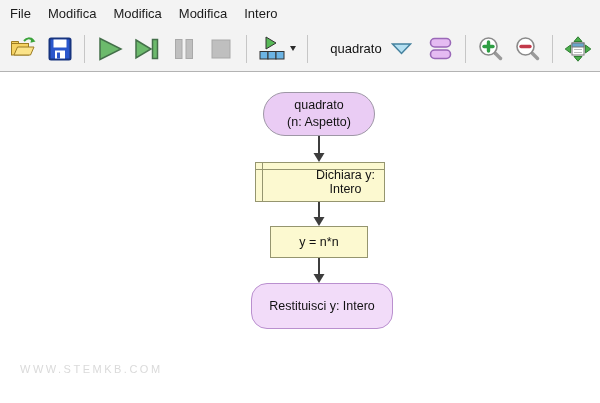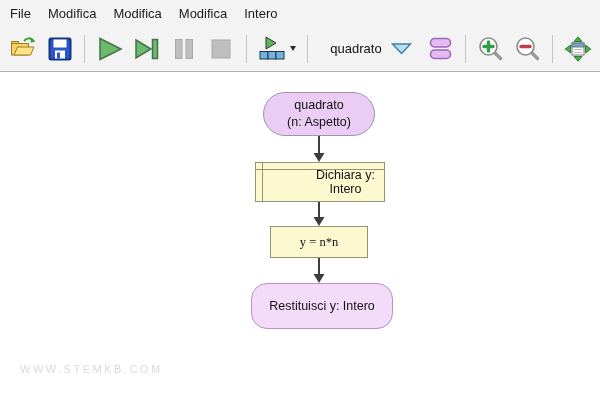--- a/index.html
+++ b/index.html
@@ -29,21 +29,21 @@
   .node{position:absolute;display:flex;align-items:center;justify-content:center;
         font-size:12.5px;color:#121212;text-align:center;box-sizing:border-box;cursor:default;}
   .node-start{left:263px;top:92px;width:112px;height:44px;background:#eaccf4;
         border:1.5px solid #9e97a6;border-radius:22px;flex-direction:column;line-height:1.35;}
   .node-declare{left:255px;top:162px;width:130px;height:40px;background:#fcf9d0;
         border:1.5px solid #95956f;}
   .node-declare::before{content:"";position:absolute;left:0;right:0;top:6px;border-top:1px solid #95956f;}
   .node-declare::after{content:"";position:absolute;top:0;bottom:0;left:6px;border-left:1px solid #95956f;}
   .node-declare span{position:relative;padding-left:6px;margin-left:45px;}
   .node-assign{left:270px;top:226px;width:98px;height:32px;background:#fcf9d0;
-        border:1.5px solid #95956f;font-family:Liberation Serif, serif;}
+        border:1.5px solid #95956f;}
   .node-return{left:251px;top:283px;width:142px;height:46px;background:#f2dcf9;
         border:1.5px solid #ba90cf;border-radius:16px;}
 
   .watermark{position:absolute;left:20px;top:363px;font-size:11px;letter-spacing:2.5px;
         color:#dadada;white-space:nowrap;}
 </style>
 </head>
 <body>
 
 <div class="app">

